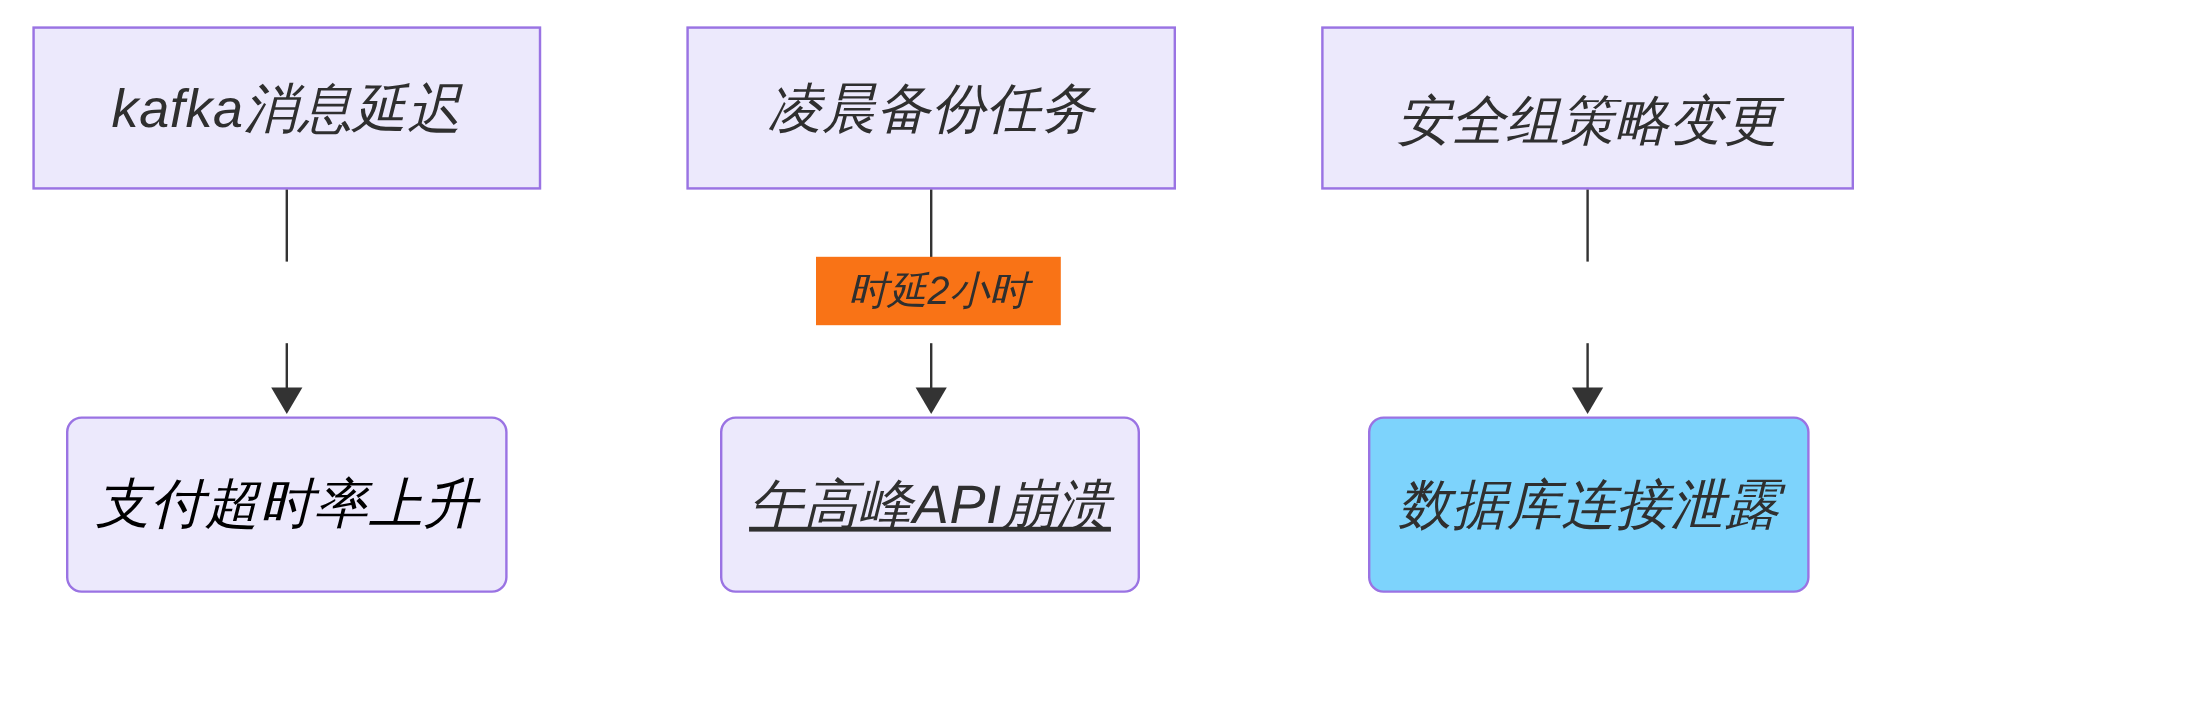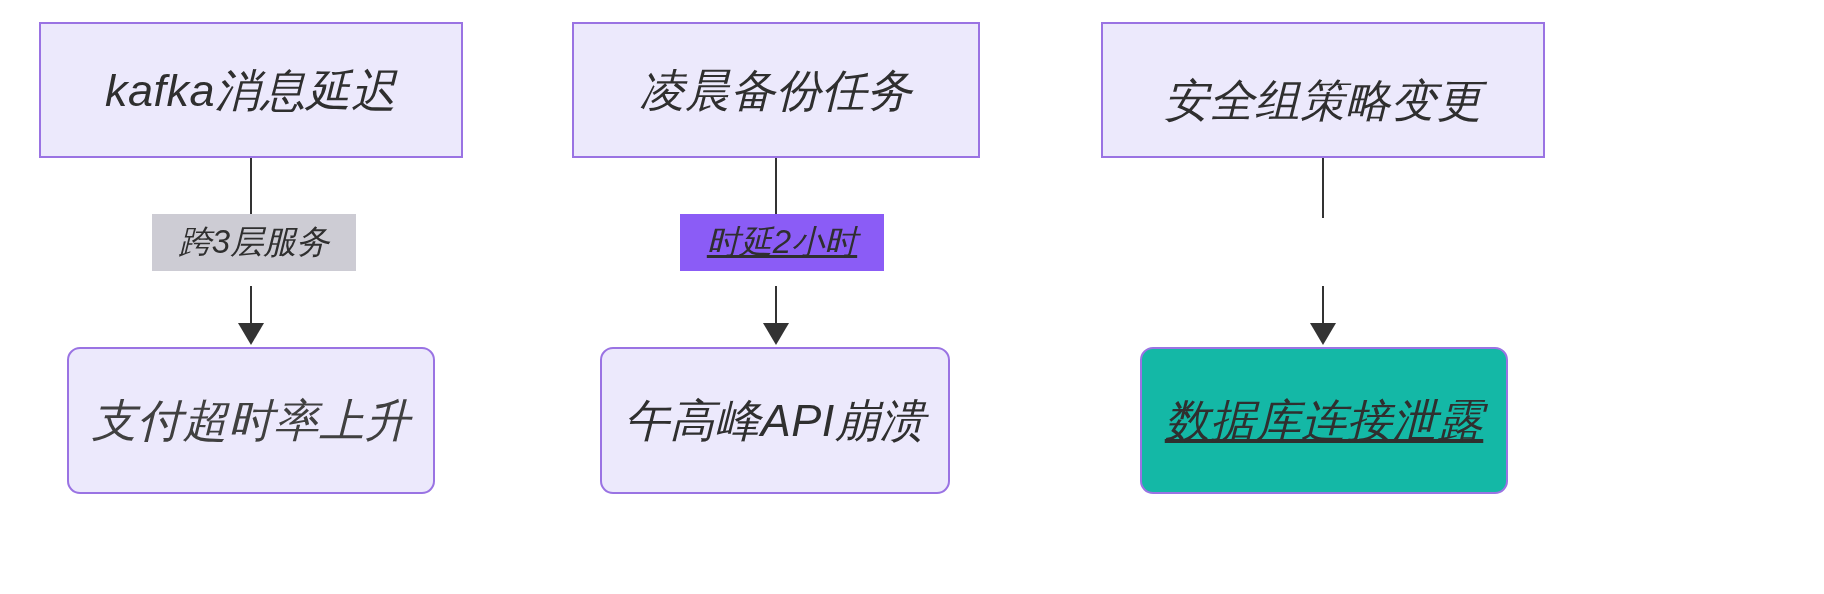--- a/index.html
+++ b/index.html
@@ -75,69 +75,68 @@
     padding: 11px 7px 13px 7px;
     white-space: nowrap;
     text-align: center;
   }
 </style>
 </head>
 <body>
 
 <div id="diagram" style="background: rgb(255, 255, 255);">
 
-  <div class="flow-col" style="left:17px; width:470px;">
+  <div class="flow-col" style="left:5px; width:470px;">
 
     <div class="node cause" style="left: 22px; top: 22px; width: 424px; height: 136px; background: rgb(236, 233, 252); border-color: rgb(154, 115, 227);">
       <span class="node-label" style="color: rgb(47, 47, 47);">kafka消息延迟</span>
     </div>
 
     <div class="edge-line" style="left: 233px; top: 158px; height: 60px; background: rgb(51, 51, 51);"></div>
 
-    <div class="edge-label" style="left: 135px; top: 214px; width: 190px; background: rgb(205, 204, 212); color: rgb(47, 47, 47);">跨3层服务</div>
 
     <div class="edge-line" style="left: 233px; top: 286px; height: 42px; background: rgb(51, 51, 51);"></div>
 
     <div class="arrow-head" style="left: 221px; top: 323px; border-top-color: rgb(51, 51, 51);"></div>
 
     <div class="node effect" style="left: 50px; top: 347px; width: 368px; height: 147px; background: rgb(236, 233, 252); border-color: rgb(154, 115, 227);">
-      <span class="node-label" style="color: #404040;">支付超时率上升</span>
+      <span class="node-label" style="color: #000000; font-family: Liberation Serif, serif;">支付超时率上升</span>
     </div>
   </div>
 
   <div class="flow-col" style="left:0px; width:1010px;">
 
     <div class="node cause" style="left: 572px; top: 22px; width: 408px; height: 136px; background: rgb(236, 233, 252); border-color: rgb(154, 115, 227);">
       <span class="node-label" style="color: rgb(47, 47, 47);">凌晨备份任务</span>
     </div>
 
     <div class="edge-line" style="left: 775px; top: 158px; height: 60px; background: rgb(51, 51, 51);"></div>
 
-    <div class="edge-label" style="left: 680px; top: 214px; width: 190px; background: #8b5cf6; color: rgb(47, 47, 47); text-decoration: underline;">时延2小时</div>
+    <div class="edge-label" style="left: 680px; top: 214px; width: 190px; background: #f97316; color: rgb(47, 47, 47);">时延2小时</div>
 
     <div class="edge-line" style="left: 775px; top: 286px; height: 42px; background: rgb(51, 51, 51);"></div>
 
     <div class="arrow-head" style="left: 763px; top: 323px; border-top-color: rgb(51, 51, 51);"></div>
 
     <div class="node effect" style="left: 600px; top: 347px; width: 350px; height: 147px; background: rgb(236, 233, 252); border-color: rgb(154, 115, 227);">
-      <span class="node-label" style="color: rgb(47, 47, 47);">午高峰API崩溃</span>
+      <span class="node-label" style="color: rgb(47, 47, 47); text-decoration: underline;">午高峰API崩溃</span>
     </div>
   </div>
 
   <div class="flow-col" style="left:0px; width:1824px;">
 
     <div class="node cause" style="left: 1101px; top: 22px; width: 444px; height: 136px; background: rgb(236, 233, 252); border-color: rgb(154, 115, 227);">
       <span class="node-label" style="color: rgb(47, 47, 47); margin-top: 20px;">安全组策略变更</span>
     </div>
 
     <div class="edge-line" style="left: 1322px; top: 158px; height: 60px; background: rgb(51, 51, 51);"></div>
 
 
     <div class="edge-line" style="left: 1322px; top: 286px; height: 42px; background: rgb(51, 51, 51);"></div>
 
     <div class="arrow-head" style="left: 1310px; top: 323px; border-top-color: rgb(51, 51, 51);"></div>
 
-    <div class="node effect" style="left: 1140px; top: 347px; width: 368px; height: 147px; background: #14b8a6; border-color: rgb(154, 115, 227); text-decoration: underline;">
+    <div class="node effect" style="left: 1140px; top: 347px; width: 368px; height: 147px; background: #7dd3fc; border-color: rgb(154, 115, 227);">
       <span class="node-label" style="color: rgb(47, 47, 47);">数据库连接泄露</span>
     </div>
   </div>
 
 </div>
 
 </body></html>

